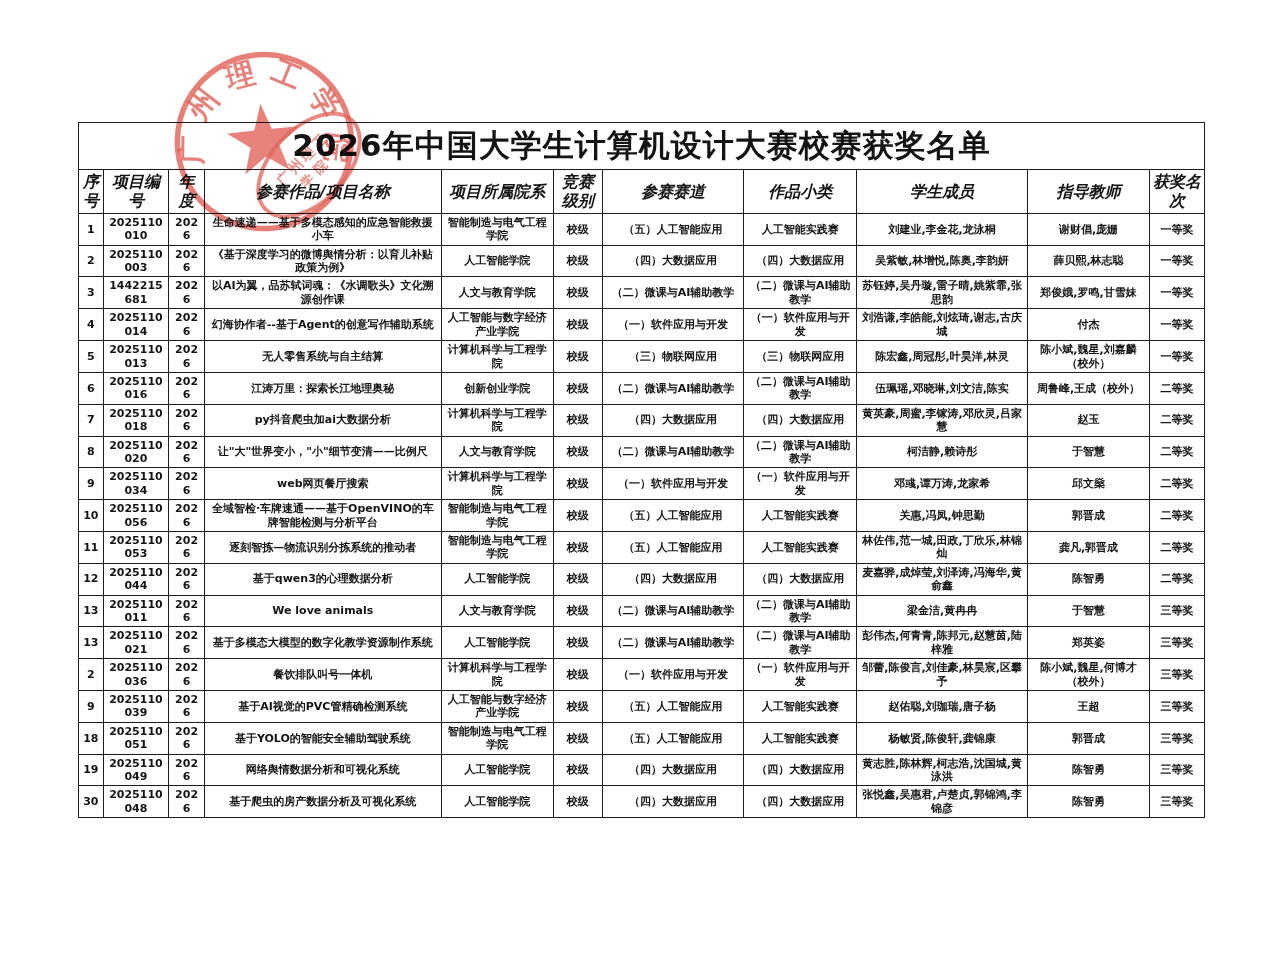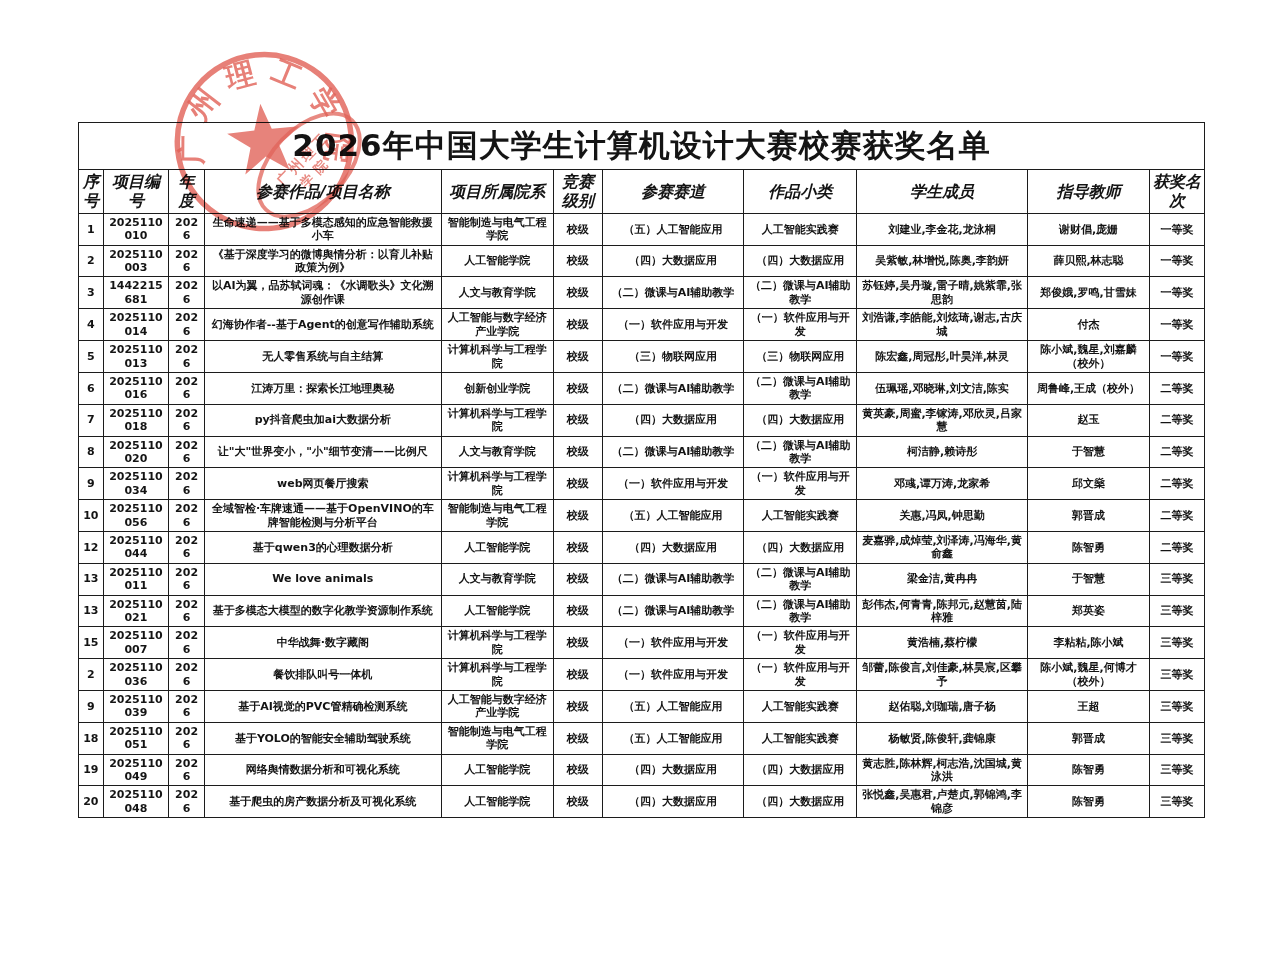--- a/index.html
+++ b/index.html
@@ -197,20 +197,33 @@
           <td class="c-project-name">全域智检·车牌速通——基于OpenVINO的车牌智能检测与分析平台</td>
           <td class="c-department">智能制造与电气工程学院</td>
           <td class="c-level">校级</td>
           <td class="c-track">（五）人工智能应用</td>
           <td class="c-subcategory">人工智能实践赛</td>
           <td class="c-students">关惠,冯凤,钟思勤</td>
           <td class="c-teachers">郭晋成</td>
           <td class="c-award">二等奖</td>
         </tr>
         <tr>
+          <td class="c-seq">11</td>
+          <td class="c-project-id">2025110053</td>
+          <td class="c-year">2026</td>
+          <td class="c-project-name">逐刻智拣—物流识别分拣系统的推动者</td>
+          <td class="c-department">智能制造与电气工程学院</td>
+          <td class="c-level">校级</td>
+          <td class="c-track">（五）人工智能应用</td>
+          <td class="c-subcategory">人工智能实践赛</td>
+          <td class="c-students">林佐伟,范一城,田政,丁欣乐,林锦灿</td>
+          <td class="c-teachers">龚凡,郭晋成</td>
+          <td class="c-award">二等奖</td>
+        </tr>
+        <tr>
           <td class="c-seq">12</td>
           <td class="c-project-id">2025110044</td>
           <td class="c-year">2026</td>
           <td class="c-project-name">基于qwen3的心理数据分析</td>
           <td class="c-department">人工智能学院</td>
           <td class="c-level">校级</td>
           <td class="c-track">（四）大数据应用</td>
           <td class="c-subcategory">（四）大数据应用</td>
           <td class="c-students">麦嘉骅,成焯莹,刘泽涛,冯海华,黄俞鑫</td>
           <td class="c-teachers">陈智勇</td>
@@ -233,33 +246,20 @@
           <td class="c-seq">13</td>
           <td class="c-project-id">2025110021</td>
           <td class="c-year">2026</td>
           <td class="c-project-name">基于多模态大模型的数字化教学资源制作系统</td>
           <td class="c-department">人工智能学院</td>
           <td class="c-level">校级</td>
           <td class="c-track">（二）微课与AI辅助教学</td>
           <td class="c-subcategory">（二）微课与AI辅助教学</td>
           <td class="c-students">彭伟杰,何青青,陈邦元,赵慧茵,陆梓雅</td>
           <td class="c-teachers">郑英姿</td>
-          <td class="c-award">三等奖</td>
-        </tr>
-        <tr>
-          <td class="c-seq">15</td>
-          <td class="c-project-id">2025110007</td>
-          <td class="c-year">2026</td>
-          <td class="c-project-name">中华战舞·数字藏阁</td>
-          <td class="c-department">计算机科学与工程学院</td>
-          <td class="c-level">校级</td>
-          <td class="c-track">（一）软件应用与开发</td>
-          <td class="c-subcategory">（一）软件应用与开发</td>
-          <td class="c-students">黄浩楠,蔡柠檬</td>
-          <td class="c-teachers">李粘粘,陈小斌</td>
           <td class="c-award">三等奖</td>
         </tr>
         <tr>
           <td class="c-seq">2</td>
           <td class="c-project-id">2025110036</td>
           <td class="c-year">2026</td>
           <td class="c-project-name">餐饮排队叫号一体机</td>
           <td class="c-department">计算机科学与工程学院</td>
           <td class="c-level">校级</td>
           <td class="c-track">（一）软件应用与开发</td>
@@ -301,21 +301,21 @@
           <td class="c-project-name">网络舆情数据分析和可视化系统</td>
           <td class="c-department">人工智能学院</td>
           <td class="c-level">校级</td>
           <td class="c-track">（四）大数据应用</td>
           <td class="c-subcategory">（四）大数据应用</td>
           <td class="c-students">黄志胜,陈林辉,柯志浩,沈国城,黄泳洪</td>
           <td class="c-teachers">陈智勇</td>
           <td class="c-award">三等奖</td>
         </tr>
         <tr>
-          <td class="c-seq">20</td>
+          <td class="c-seq">30</td>
           <td class="c-project-id">2025110048</td>
           <td class="c-year">2026</td>
           <td class="c-project-name">基于爬虫的房产数据分析及可视化系统</td>
           <td class="c-department">人工智能学院</td>
           <td class="c-level">校级</td>
           <td class="c-track">（四）大数据应用</td>
           <td class="c-subcategory">（四）大数据应用</td>
           <td class="c-students">张悦鑫,吴惠君,卢楚贞,郭锦鸿,李锦彦</td>
           <td class="c-teachers">陈智勇</td>
           <td class="c-award">三等奖</td>

